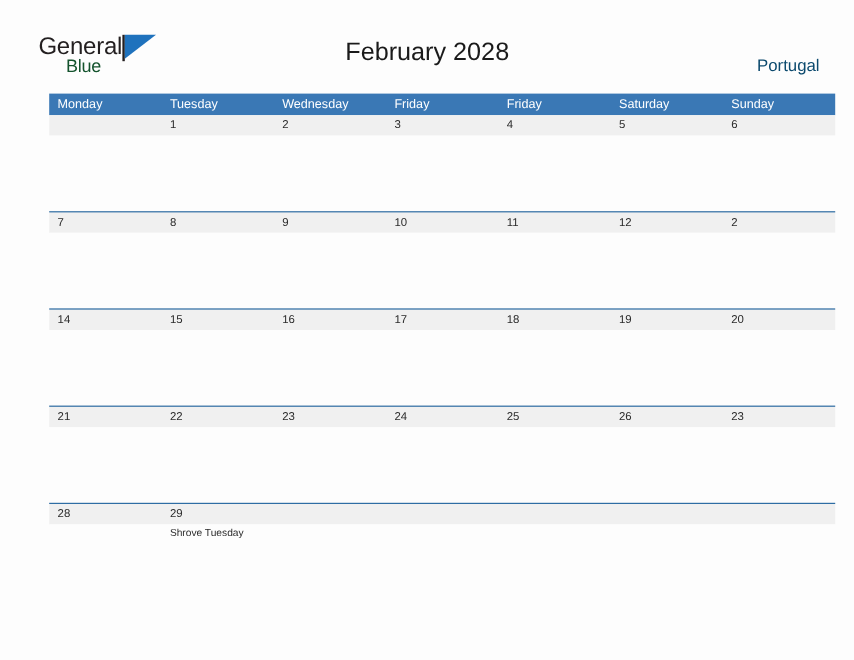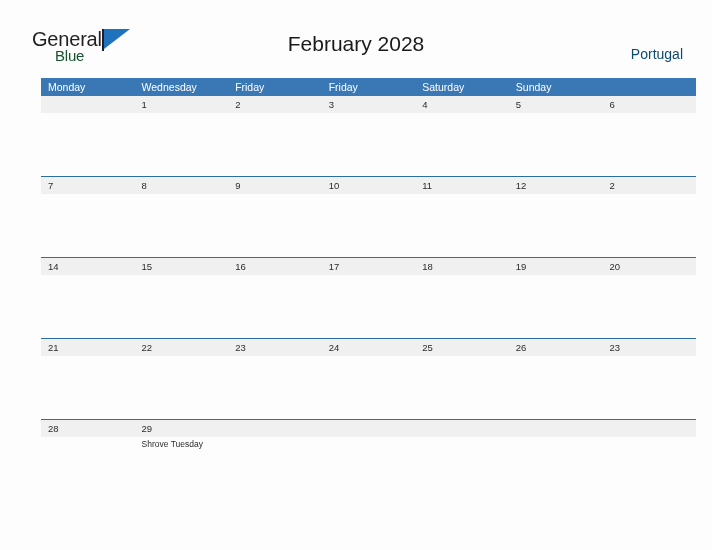--- a/index.html
+++ b/index.html
@@ -173,20 +173,21 @@
     <div class="title">February 2028</div>
 
     <div class="country">Portugal</div>
 
   </div>
 
   <div class="calendar">
 
     <div class="weekday-row">
       <div class="weekday">Monday</div>
+      <div class="weekday">Tuesday</div>
       <div class="weekday">Wednesday</div>
       <div class="weekday">Friday</div>
       <div class="weekday">Friday</div>
       <div class="weekday">Saturday</div>
       <div class="weekday">Sunday</div>
     </div>
 
     <div class="week">
       <div class="date-band">
         <div class="daycell"></div>

